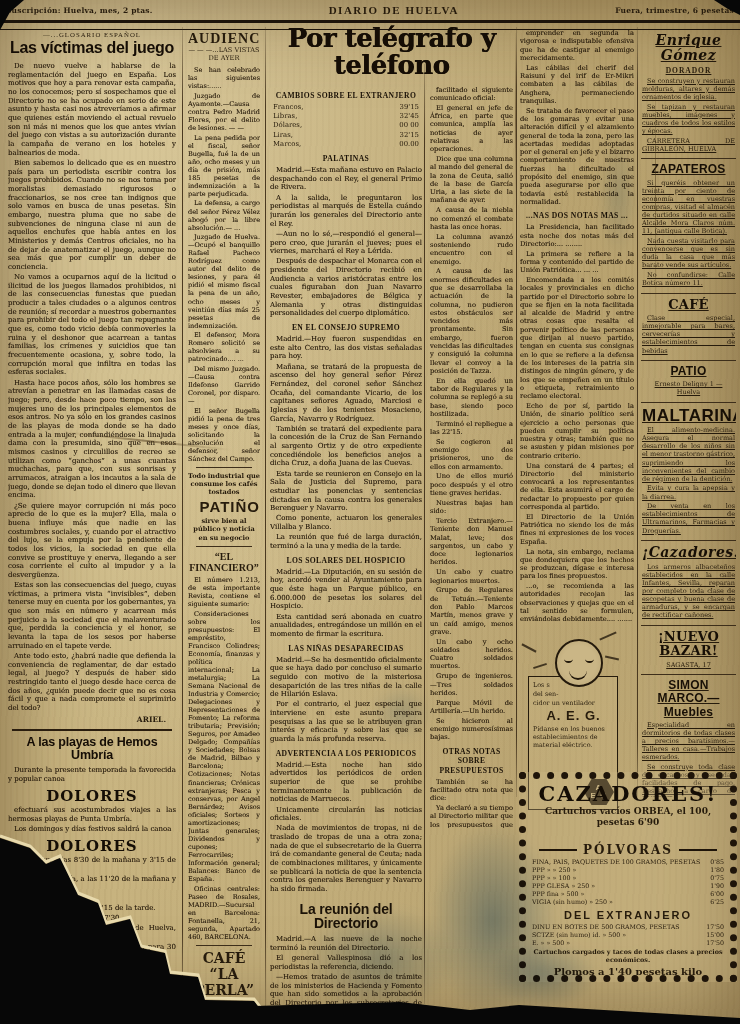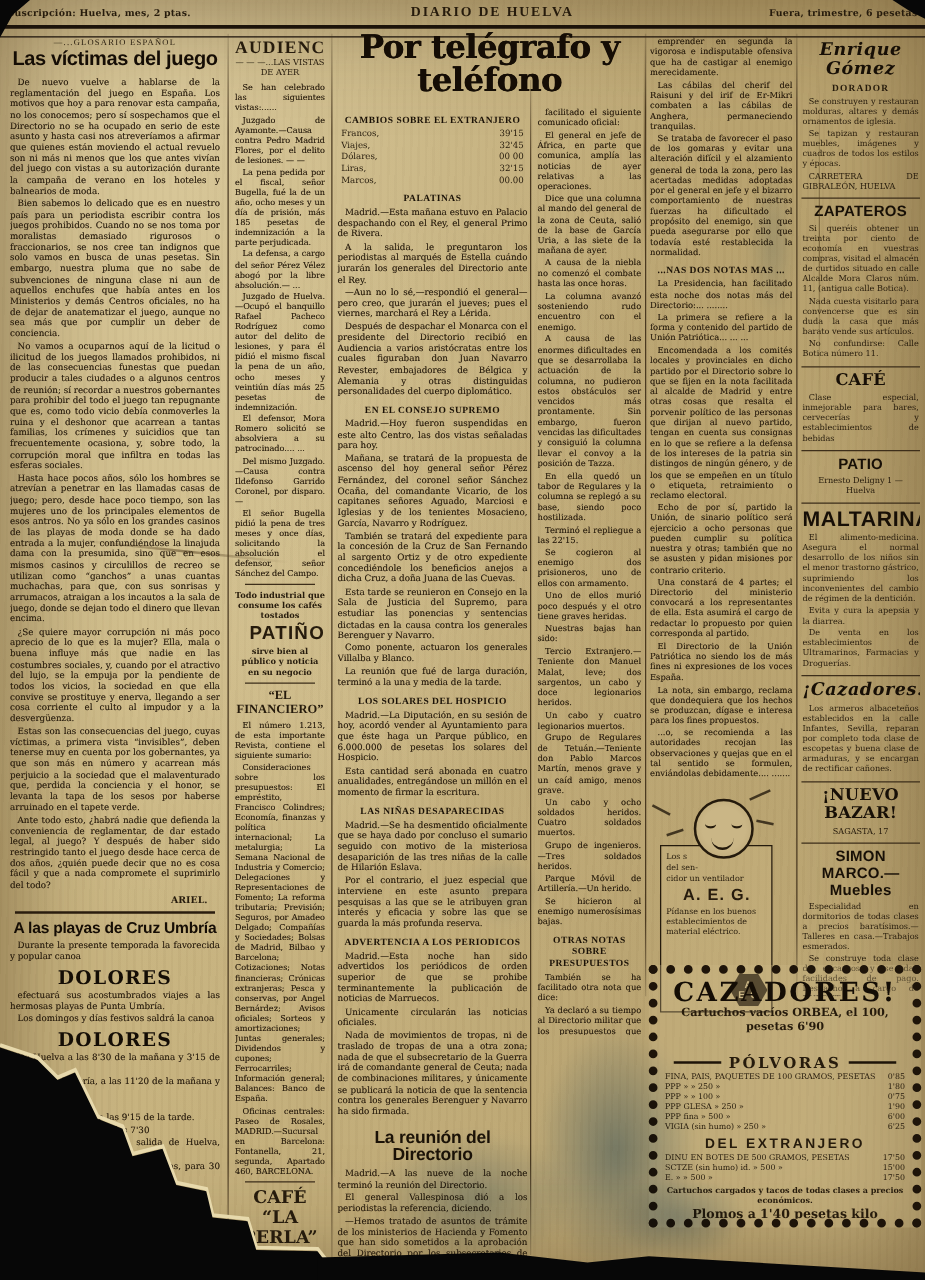--- a/index.html
+++ b/index.html
@@ -61,21 +61,21 @@
   .aeg-face .eye.l{left:7px;}.aeg-face .eye.r{right:7px;}
   .aeg-face .frown{position:absolute;left:12px;top:27px;width:18px;height:10px;border-top:2px solid #241a0c;border-radius:50% 50% 0 0/80% 80% 0 0;transform:rotate(180deg);}
   .ray{position:absolute;background:#241a0c;opacity:.8;}
   .aeg-text{padding:4px 3px 0 4px;}
   .aeg-text p{font:6.4px/1.25 "DejaVu Serif",serif;margin:0 0 1px;text-align:left;}
   .aeg-brand{font:bold 13px/1.1 "Liberation Sans",sans-serif;text-align:center;letter-spacing:1px;margin:2px 0;}
   .aeg-tail{font:6.4px/1.25 "DejaVu Serif",serif;margin:2px 0 0;}
   .aeg-logo{position:absolute;right:3px;bottom:4px;width:30px;height:26px;clip-path:polygon(25% 0,75% 0,100% 50%,75% 100%,25% 100%,0 50%);background:#241a0c;display:flex;flex-direction:column;align-items:center;justify-content:center;}
   .aeg-logo span{color:#cab686;font:bold 8px/1 "Liberation Sans",sans-serif;letter-spacing:1px;}
   
-  .ad{border-top:1px solid #3d2e1a;padding:3px 1px 4px;}
+  .ad{border-top:1px solid #3d2e1a;padding:3px 1px 4px;text-decoration:underline;}
   .ad:first-child{border-top:none;}
   .ad-h{font:bold 12px/1.1 "Liberation Sans",sans-serif;text-align:center;letter-spacing:.2px;margin:1px 0 2px;color:#170f06;}
   .ad-sub{font:bold 7.5px/1.2 "Liberation Serif",serif;text-align:center;letter-spacing:1px;margin:0 0 2px;}
   .ad-p{font:6.5px/1.25 "DejaVu Serif",serif;text-align:justify;text-indent:5px;margin:0 0 1.5px;}
   .ad.script .ad-h{font:italic 600 14px/1.1 "DejaVu Serif",serif;letter-spacing:.5px;}
   .ad.serifh .ad-h{font:600 13px/1.1 "DejaVu Serif",serif;}
   .ad.huge .ad-h{font:bold 17px/1 "Liberation Sans",sans-serif;letter-spacing:.5px;}
   .ad.ctr .ad-p{text-align:center;text-indent:0;}
   
   .caz{position:absolute;left:519px;top:772px;width:218px;height:210px;border:7px dotted #1e1409;background:rgba(205,185,135,.3);padding:3px 5px;box-sizing:border-box;overflow:hidden;}
@@ -119,21 +119,21 @@
         <p class="para">De nuevo vuelve a hablarse de la reglamentación del juego en España. Los motivos que hoy a para renovar esta campaña, no los conocemos; pero sí sospechamos que el Directorio no se ha ocupado en serio de este asunto y hasta casi nos atreveríamos a afirmar que quienes están moviendo el actual revuelo son ni más ni menos que los que antes vivían del juego con vistas a su autorización durante la campaña de verano en los hoteles y balnearios de moda.</p>
         <p class="para">Bien sabemos lo delicado que es en nuestro país para un periodista escribir contra los juegos prohibidos. Cuando no se nos toma por moralistas demasiado rigurosos o fraccionarios, se nos cree tan indignos que solo vamos en busca de unas pesetas. Sin embargo, nuestra pluma que no sabe de subvenciones de ninguna clase ni aun de aquellos enchufes que había antes en los Ministerios y demás Centros oficiales, no ha de dejar de anatematizar el juego, aunque no sea más que por cumplir un deber de conciencia.</p>
         <p class="para">No vamos a ocuparnos aquí de la licitud o ilicitud de los juegos llamados prohibidos, ni de las consecuencias funestas que puedan producir a tales ciudades o a algunos centros de reunión; sí recordar a nuestros gobernantes para prohibir del todo el juego tan repugnante que es, como todo vicio debía conmoverles la ruina y el deshonor que acarrean a tantas familias, los crímenes y suicidios que tan frecuentemente ocasiona, y, sobre todo, la corrupción moral que infiltra en todas las esferas sociales.</p>
         <p class="para">Hasta hace pocos años, sólo los hombres se atrevían a penetrar en las llamadas casas de juego; pero, desde hace poco tiempo, son las mujeres uno de los principales elementos de esos antros. No ya sólo en los grandes casinos de las playas de moda donde se ha dado entrada a la mujer, confundiéndose la linajuda dama con la presumida, sino que en esos mismos casinos y circulillos de recreo se utilizan como “ganchos” a unas cuantas muchachas, para que, con sus sonrisas y arrumacos, atraigan a los incautos a la sala de juego, donde se dejan todo el dinero que llevan encima.</p>
         <p class="para">¿Se quiere mayor corrupción ni más poco aprecio de lo que es la mujer? Ella, mala o buena influye más que nadie en las costumbres sociales, y, cuando por el atractivo del lujo, se la empuja por la pendiente de todos los vicios, la sociedad en que ella convive se prostituye y enerva, llegando a ser cosa corriente el culto al impudor y a la desvergüenza.</p>
         <p class="para">Estas son las consecuencias del juego, cuyas víctimas, a primera vista “invisibles”, deben tenerse muy en cuenta por los gobernantes, ya que son más en número y acarrean más perjuicio a la sociedad que el malaventurado que, perdida la conciencia y el honor, se levanta la tapa de los sesos por haberse arruinado en el tapete verde.</p>
         <p class="para">Ante todo esto, ¿habrá nadie que defienda la conveniencia de reglamentar, de dar estado legal, al juego? Y después de haber sido restringido tanto el juego desde hace cerca de dos años, ¿quién puede decir que no es cosa fácil y que a nada compromete el suprimirlo del todo?</p>
       </div>
     <div class="signature">ARIEL.</div>
     <hr class="sep thick">
-    <div class="playas-h">A las playas de Cruz Umbría</div>
+    <div class="playas-h">A las playas de Hemos Umbría</div>
     <p class="para">Durante la presente temporada la favorecida y popular canoa</p>
     <div class="dolores">DOLORES</div>
     <div>
         <p class="para">efectuará sus acostumbrados viajes a las hermosas playas de Punta Umbría.</p>
         <p class="para">Los domingos y días festivos saldrá la canoa</p>
       </div>
     <div class="dolores">DOLORES</div>
     <div>
         <p class="para">De Huelva a las 8'30 de la mañana y 3'15 de la tarde.</p>
         <p class="para">De Punta Umbría, a las 11'20 de la mañana y 7'30 de la tarde.</p>
@@ -185,21 +185,21 @@
   <div class="tele">
     <div class="tele-h1">Por telégrafo y teléfono</div>
     <div class="tele-cols">
       <div class="tcol3">
           <h4 class="sec-h">CAMBIOS SOBRE EL EXTRANJERO</h4>
           <div class="two-col-row">
             <span>Francos,</span>
             <span>39'15</span>
           </div>
           <div class="two-col-row">
-            <span>Viajes,</span>
+            <span>Libras,</span>
             <span>32'45</span>
           </div>
           <div class="two-col-row">
             <span>Dólares,</span>
             <span>00 00</span>
           </div>
           <div class="two-col-row">
             <span>Liras,</span>
             <span>32'15</span>
           </div>

